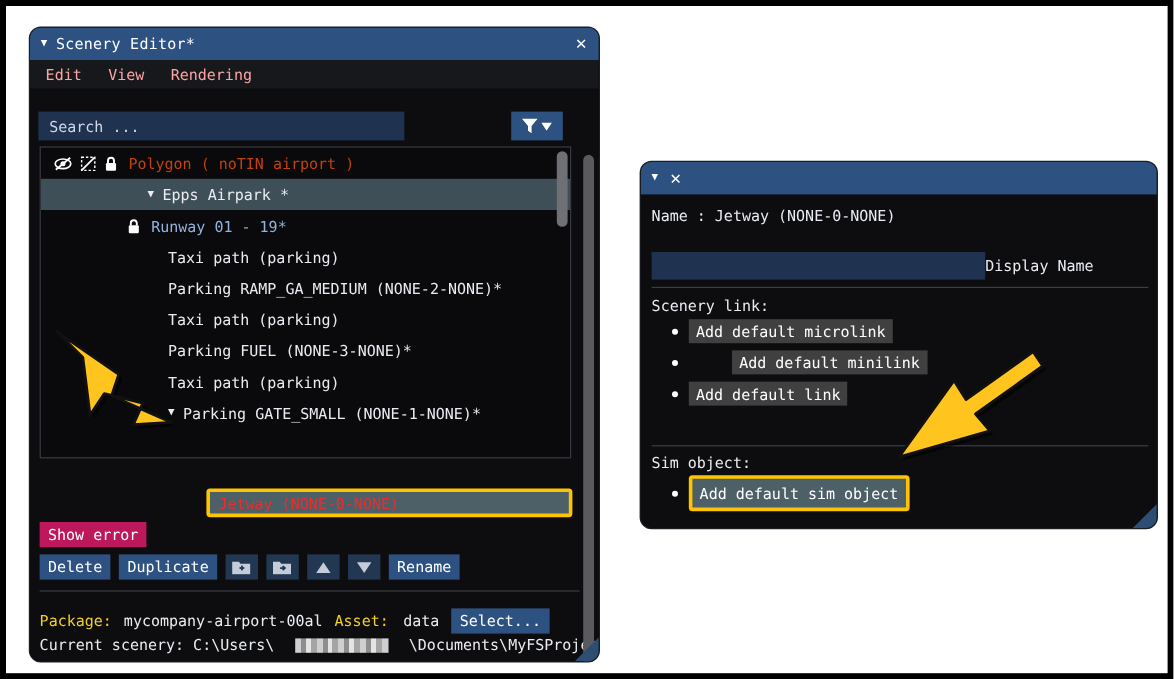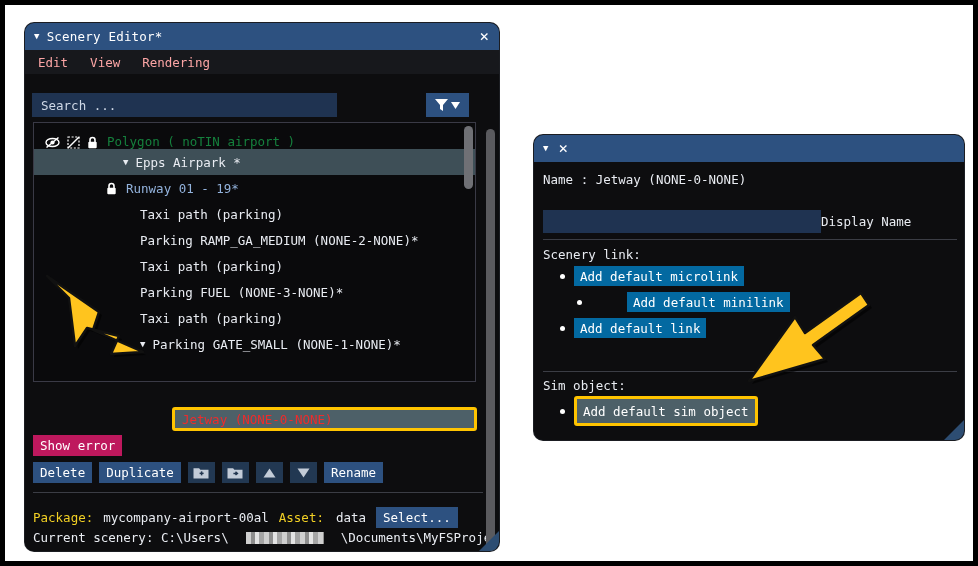--- a/index.html
+++ b/index.html
@@ -128,21 +128,21 @@
   }
   .tree-row {
     height: 26px;
     display: flex;
     align-items: center;
     color: #e9ecf2;
     font-size: 12.5px;
     white-space: nowrap;
     box-sizing: border-box;
   }
-  .tree-row.dim { color: #15803d; align-items: flex-end; }
+  .tree-row.dim { color: #c2410c; }
   .tree-row.blue { color: #93b3dd; }
   .tree-row.sel {
     background: #3e4f57;
   }
   .tree-row .caret {
     font-size: 9px;
     margin-right: 7px;
     line-height: 1;
   }
   .tree-icons {
@@ -310,21 +310,21 @@
     align-items: center;
     gap: 9px;
   }
   .bullet {
     width: 5px; height: 5px;
     border-radius: 50%;
     background: #ffffff;
     flex: none;
   }
   .bullet-btn {
-    background: #0369a1;
+    background: #404040;
     color: #ffffff;
     font-size: 12.5px;
     height: 20px;
     display: inline-flex;
     align-items: center;
     padding: 0 6px;
     white-space: nowrap;
     font-family: inherit;
   }
   .bullet-btn.hl {
@@ -514,21 +514,21 @@
       </div>
 
       <div class="pr-div" style="top:77px;"></div>
 
       <div class="pr-sec" style="top:85px;">Scenery link:</div>
 
       <div class="bullet-row" style="left:26px; top:104px;">
         <span class="bullet"></span>
         <span class="bullet-btn">Add default microlink</span>
       </div>
-      <div class="bullet-row" style="left:43px; top:130px;gap:45px;">
+      <div class="bullet-row" style="left:26px; top:130px;gap:45px;">
         <span class="bullet"></span>
         <span class="bullet-btn">Add default minilink</span>
       </div>
       <div class="bullet-row" style="left:26px; top:156px;">
         <span class="bullet"></span>
         <span class="bullet-btn">Add default link</span>
       </div>
 
       <div class="pr-div" style="top:209px;"></div>
 

